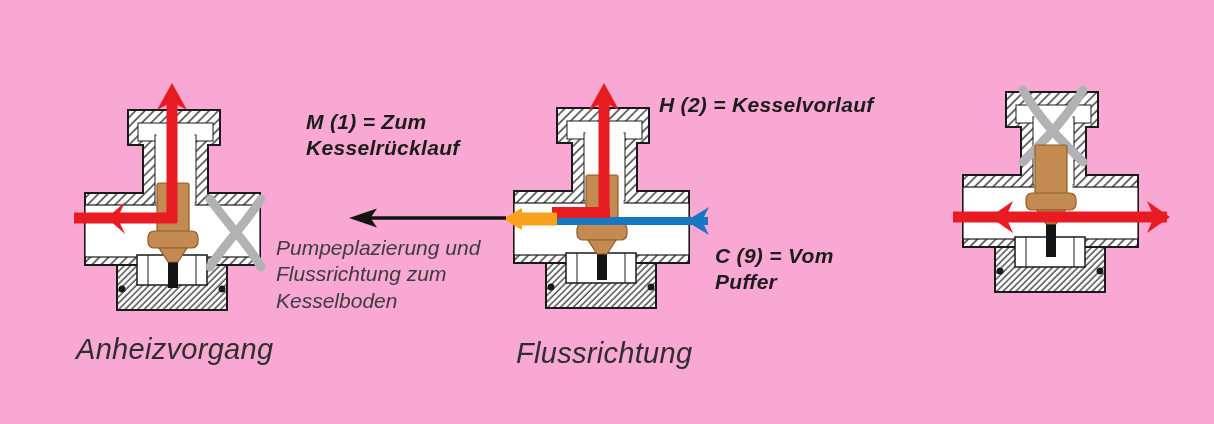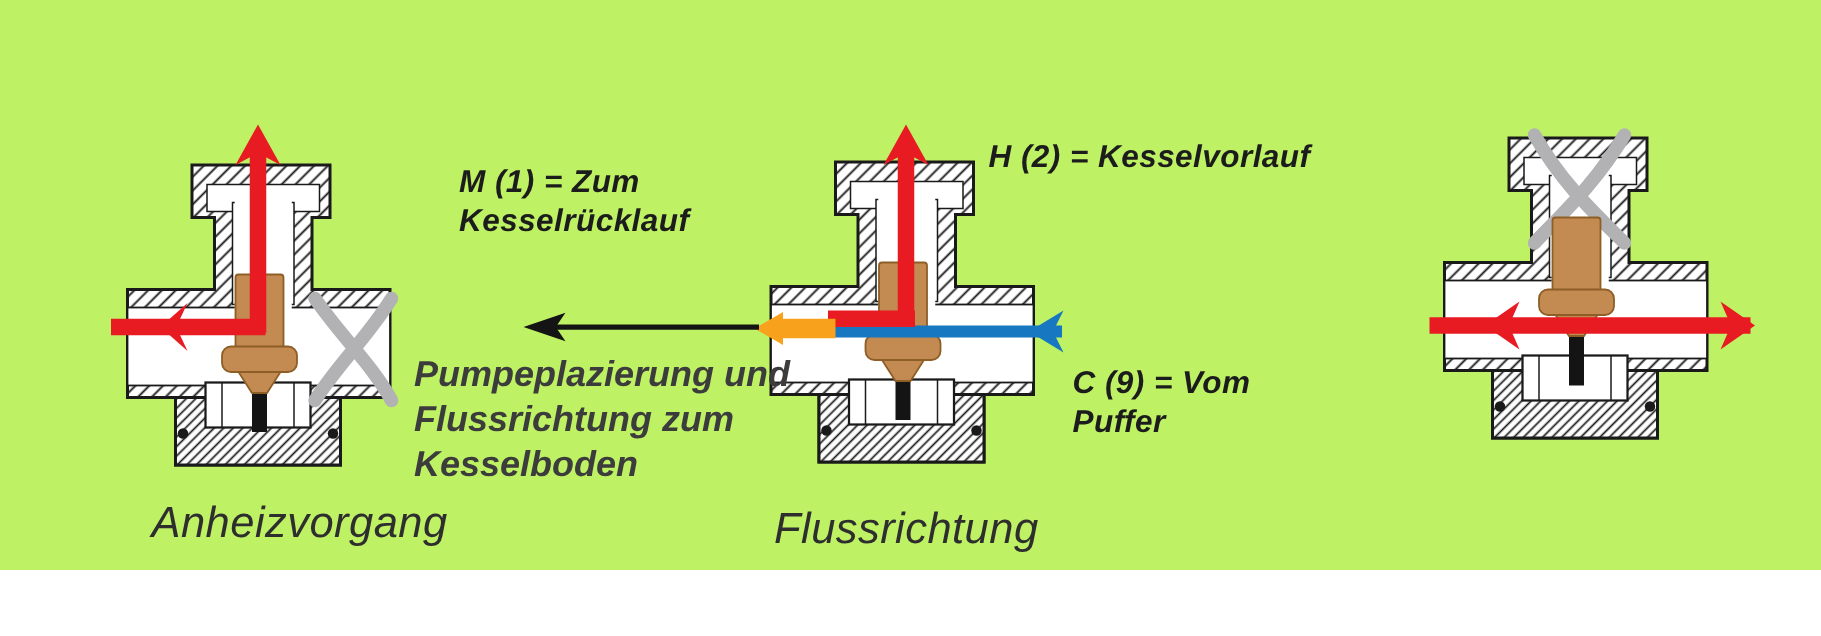--- a/index.html
+++ b/index.html
@@ -1,39 +1,39 @@
 <!DOCTYPE html>
 <html><head>
 <meta charset="utf-8">
 <style>
   html, body { margin: 0; padding: 0; background: #ffffff; }
   .canvas {
     position: relative;
     width: 1214px;
-    height: 380px;
-    background: #bef264;
+    height: 424px;
+    background: #f9a8d4;
     overflow: hidden;
     font-family: "Liberation Sans", sans-serif;
   }
   .svg-layer { position: absolute; left: 0; top: 0; }
   .txt {
     position: absolute;
     white-space: pre-line;
     font-style: italic;
     color: #1c1c1c;
     line-height: 1.22;
   }
   .port-label {
     font-weight: bold;
     font-size: 21px;
     letter-spacing: 0.3px;
   }
   .note {
-    font-size: 24px;
-    font-weight: 700;
+    font-size: 21px;
+    font-weight: 400;
     color: #3c3c3c;
     line-height: 1.25;
   }
   .caption {
     font-size: 29px;
     font-weight: 400;
     color: #2e2e2e;
     letter-spacing: 0.3px;
   }
 </style>
@@ -143,17 +143,17 @@
 
   <div class="txt port-label" style="left:659px; top:92px;">H (2) = Kesselvorlauf</div>
 
   <div class="txt port-label" style="left:715px; top:243px;">C (9) = Vom
 Puffer</div>
 
   <div class="txt note" style="left:276px; top:235px;">Pumpeplazierung und
 Flussrichtung zum
 Kesselboden</div>
 
-  <div class="txt caption" style="left:76px; top:332px;margin-left:25px;">Anheizvorgang</div>
+  <div class="txt caption" style="left:76px; top:332px;">Anheizvorgang</div>
 
   <div class="txt caption" style="left:516px; top:336px;">Flussrichtung</div>
 
 </div>
 
 </body></html>

